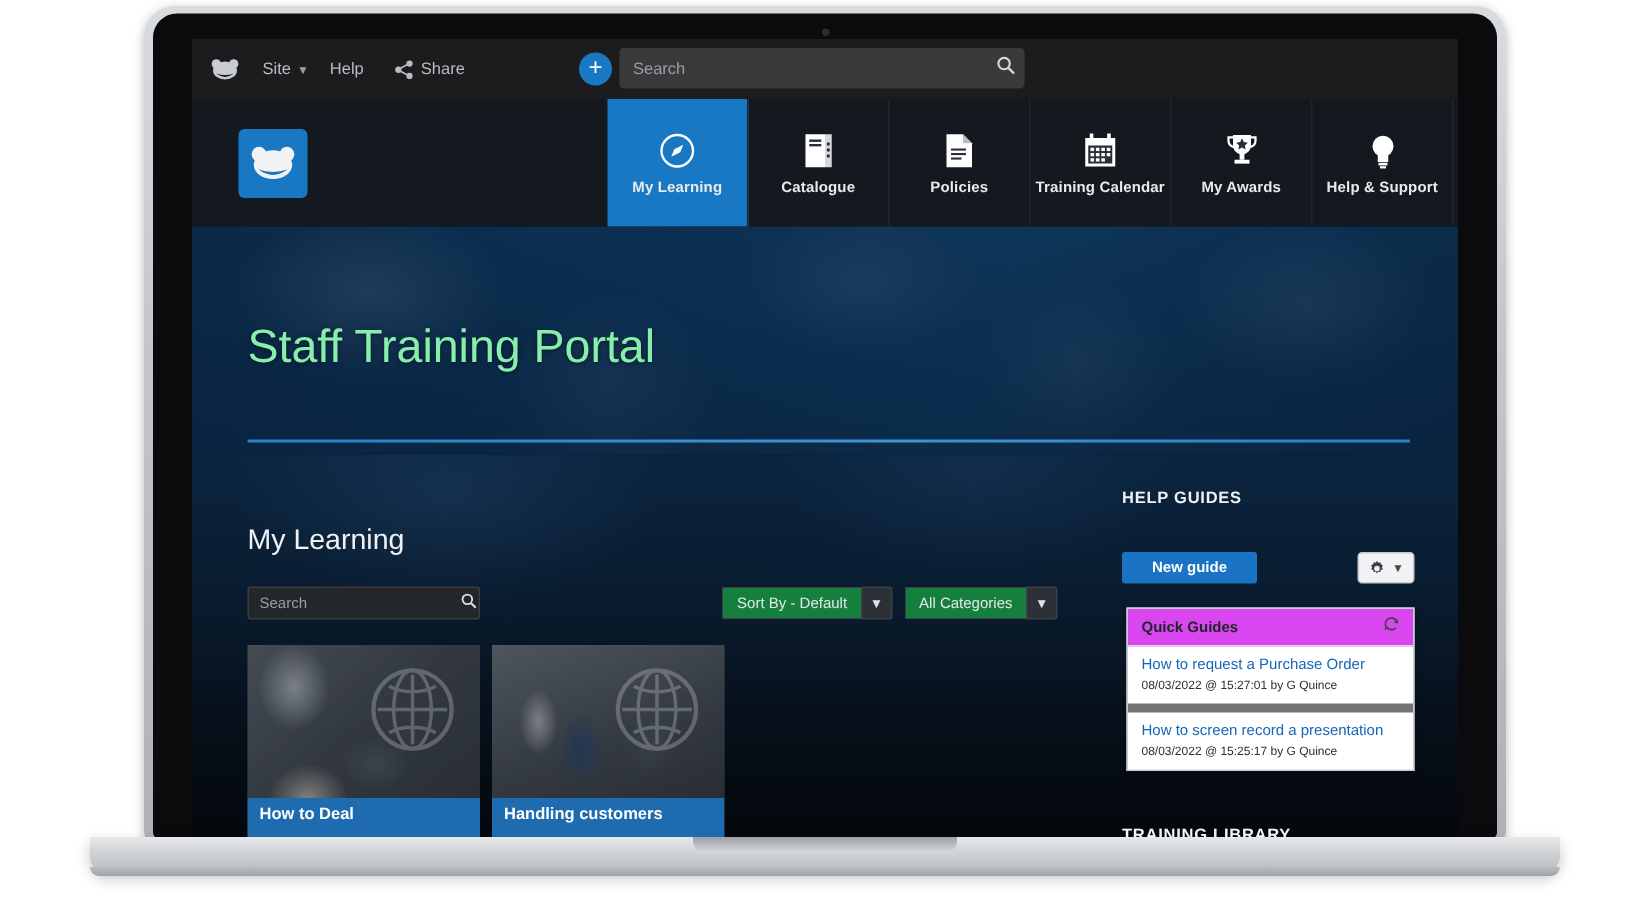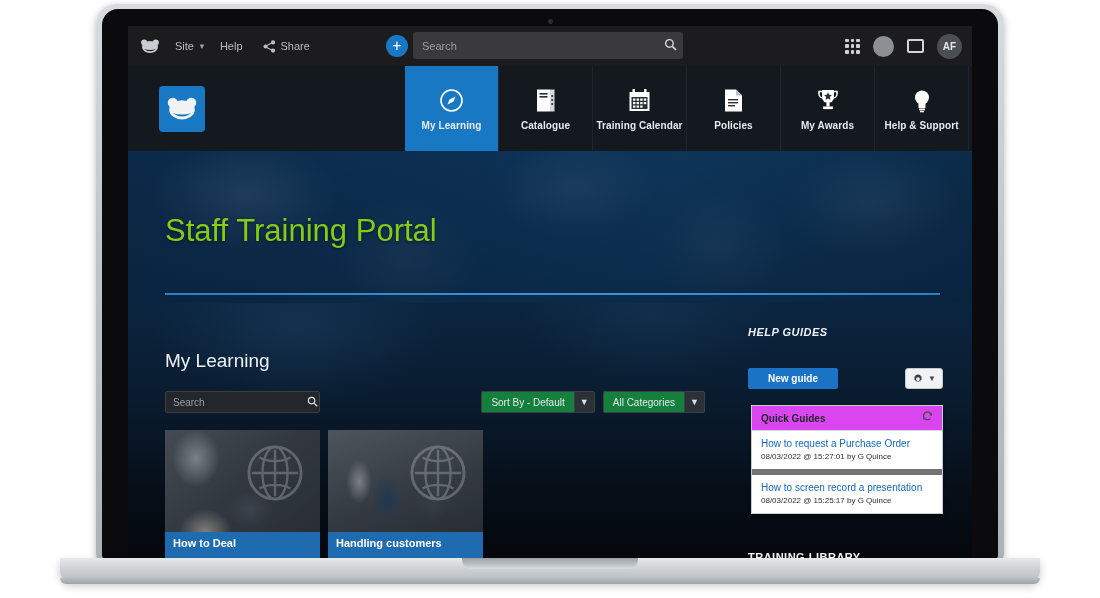--- a/index.html
+++ b/index.html
@@ -139,21 +139,21 @@
       radial-gradient(ellipse 110px 100px at 70% 62%, rgba(104,134,166,.34), transparent 60%),
       radial-gradient(ellipse 140px 90px at 88% 34%, rgba(126,154,186,.30), transparent 62%),
       linear-gradient(110deg,#0d2c4c 0%, #0f3a63 38%, #12456f 62%, #0c2c4a 100%);
   }
   #hero-tint {
     position: absolute; inset: 0;
     background: linear-gradient(180deg, rgba(10,40,70,.55) 0%, rgba(8,32,58,.72) 100%);
   }
   #hero-title {
     position: absolute; left: 37px; top: 62px;
-    color: #84cc16; font-size: 31px; font-weight: normal;
+    color: #86efac; font-size: 31px; font-weight: normal;
     text-shadow: 0 1px 3px rgba(0,0,0,.5);
   }
   #hero-rule {
     position: absolute; left: 37px; top: 142px; width: 775px; height: 2px;
     background: linear-gradient(90deg,#2d7fc4,#3f93d6 55%,#2d7fc4);
   }
 
   
   #body-area {
     position: absolute; left: 0; top: 277px; width: 844px; height: 255px;
@@ -234,21 +234,21 @@
   .card-title-bar {
     position: absolute; left: 0; bottom: 0; width: 100%; height: 26px;
     background: #1e6bb0; color: #fff; font-size: 11px; font-weight: bold;
     padding: 5px 8px 0 8px; overflow: hidden; white-space: nowrap;
   }
 
   
   #side-col { position: absolute; left: 620px; top: 0; width: 195px; }
   #help-guides-header {
     color: #eef2f6; font-size: 11px; font-weight: bold;
-    letter-spacing: .5px; margin-top: 23px; font-style: italic;
+    letter-spacing: .5px; margin-top: 23px;
   }
   #hg-actions {
     position: absolute; left: 0; top: 64px; width: 195px; height: 23px;
     display: flex; align-items: center;
   }
   #new-guide-btn {
     background: #1a73c4; color: #fff; font-size: 10px; font-weight: bold;
     padding: 5px 20px; border: none; border-radius: 2px; cursor: pointer;
     font-family: "Liberation Sans", sans-serif;
   }
@@ -325,36 +325,20 @@
       <div id="tb-search-wrap">
         <input id="tb-search-input" type="text" placeholder="Search" style="">
         <span id="tb-search-icon">
           <svg width="13" height="13" viewBox="0 0 13 13">
             <circle cx="5.4" cy="5.4" r="3.8" stroke="#d8dadd" stroke-width="1.4" fill="none"></circle>
             <path d="M8.4 8.4L12 12" stroke="#d8dadd" stroke-width="1.6"></path>
           </svg>
         </span>
       </div>
 
-      <div id="tb-right">
-        <span class="tb-grid">
-          <i></i>
-            <i></i>
-            <i></i>
-            <i></i>
-            <i></i>
-            <i></i>
-            <i></i>
-            <i></i>
-            <i></i>
-        </span>
-        <span class="tb-circle"></span>
-        <span class="tb-monitor"></span>
-        <span id="tb-avatar">AF</span>
-      </div>
     </div>
 
     <div id="main-nav">
       <div id="nav-logo-area">
         <div id="nav-logo">
           <svg width="32" height="24" viewBox="0 0 20 15">
             <circle cx="4.2" cy="3.6" r="3.1" fill="#f0f2f4"></circle>
             <circle cx="15.8" cy="3.6" r="3.1" fill="#f0f2f4"></circle>
             <ellipse cx="10" cy="8" rx="8" ry="6" fill="#f0f2f4"></ellipse>
             <path d="M4 10 Q10 14.5 16 10 Q10 12 4 10Z" fill="#1878c4"></path>
@@ -378,20 +362,33 @@
             <rect x="2" y="1.5" width="13" height="22" fill="#fff"></rect>
             <rect x="15" y="1.5" width="4.5" height="22" fill="#d4d8dc"></rect>
             <rect x="4.5" y="5" width="8" height="1.6" fill="#2a2f36"></rect>
             <rect x="4.5" y="8" width="8" height="1.6" fill="#2a2f36"></rect>
             <circle cx="17.2" cy="8" r="1.1" fill="#2a2f36"></circle>
             <circle cx="17.2" cy="12" r="1.1" fill="#2a2f36"></circle>
             <circle cx="17.2" cy="16" r="1.1" fill="#2a2f36"></circle>
           </svg>
         </span>
         <span class="nav-label">Catalogue</span>
+      </div>
+
+      <div class="nav-item">
+        <span class="nav-icon">
+          <svg width="21" height="25" viewBox="0 0 21 25">
+            <path d="M2 1.5h11l6 6v16H2z" fill="#fff"></path>
+            <path d="M13 1.5l6 6h-6z" fill="#b9bfc6"></path>
+            <rect x="5" y="11" width="10" height="1.4" fill="#2a2f36"></rect>
+            <rect x="5" y="14" width="10" height="1.4" fill="#2a2f36"></rect>
+            <rect x="5" y="17" width="7" height="1.4" fill="#2a2f36"></rect>
+          </svg>
+        </span>
+        <span class="nav-label">Policies</span>
       </div>
 
       <div class="nav-item">
         <span class="nav-icon">
           <svg width="25" height="25" viewBox="0 0 25 25">
             <rect x="5.5" y="1" width="2.4" height="4" fill="#fff"></rect>
             <rect x="17.1" y="1" width="2.4" height="4" fill="#fff"></rect>
             <rect x="2.5" y="4" width="20" height="19" fill="#fff"></rect>
             <rect x="4.5" y="9" width="16" height="12" fill="#2a2f36"></rect>
             <g fill="#fff">
@@ -407,33 +404,20 @@
                 <rect x="9.6" y="17.5" width="2.4" height="2.2"></rect>
               <rect x="13.2" y="17.5" width="2.4" height="2.2"></rect>
             </g>
           </svg>
         </span>
         <span class="nav-label">Training Calendar</span>
       </div>
 
       <div class="nav-item">
         <span class="nav-icon">
-          <svg width="21" height="25" viewBox="0 0 21 25">
-            <path d="M2 1.5h11l6 6v16H2z" fill="#fff"></path>
-            <path d="M13 1.5l6 6h-6z" fill="#b9bfc6"></path>
-            <rect x="5" y="11" width="10" height="1.4" fill="#2a2f36"></rect>
-            <rect x="5" y="14" width="10" height="1.4" fill="#2a2f36"></rect>
-            <rect x="5" y="17" width="7" height="1.4" fill="#2a2f36"></rect>
-          </svg>
-        </span>
-        <span class="nav-label">Policies</span>
-      </div>
-
-      <div class="nav-item">
-        <span class="nav-icon">
           <svg width="24" height="25" viewBox="0 0 24 25">
             <path d="M6 2h12v7a6 6 0 01-12 0z" fill="#fff"></path>
             <path d="M6 3.5H3v2.5a4 4 0 004 4M18 3.5h3v2.5a4 4 0 01-4 4" stroke="#fff" stroke-width="1.5" fill="none"></path>
             <rect x="10.4" y="14.5" width="3.2" height="4" fill="#fff"></rect>
             <rect x="7" y="18.5" width="10" height="2.6" fill="#fff"></rect>
             <path d="M12 4.2l1.2 2.5 2.7.4-2 1.9.5 2.7-2.4-1.3-2.4 1.3.5-2.7-2-1.9 2.7-.4z" fill="#2a2f36"></path>
           </svg>
         </span>
         <span class="nav-label">My Awards</span>
       </div>

